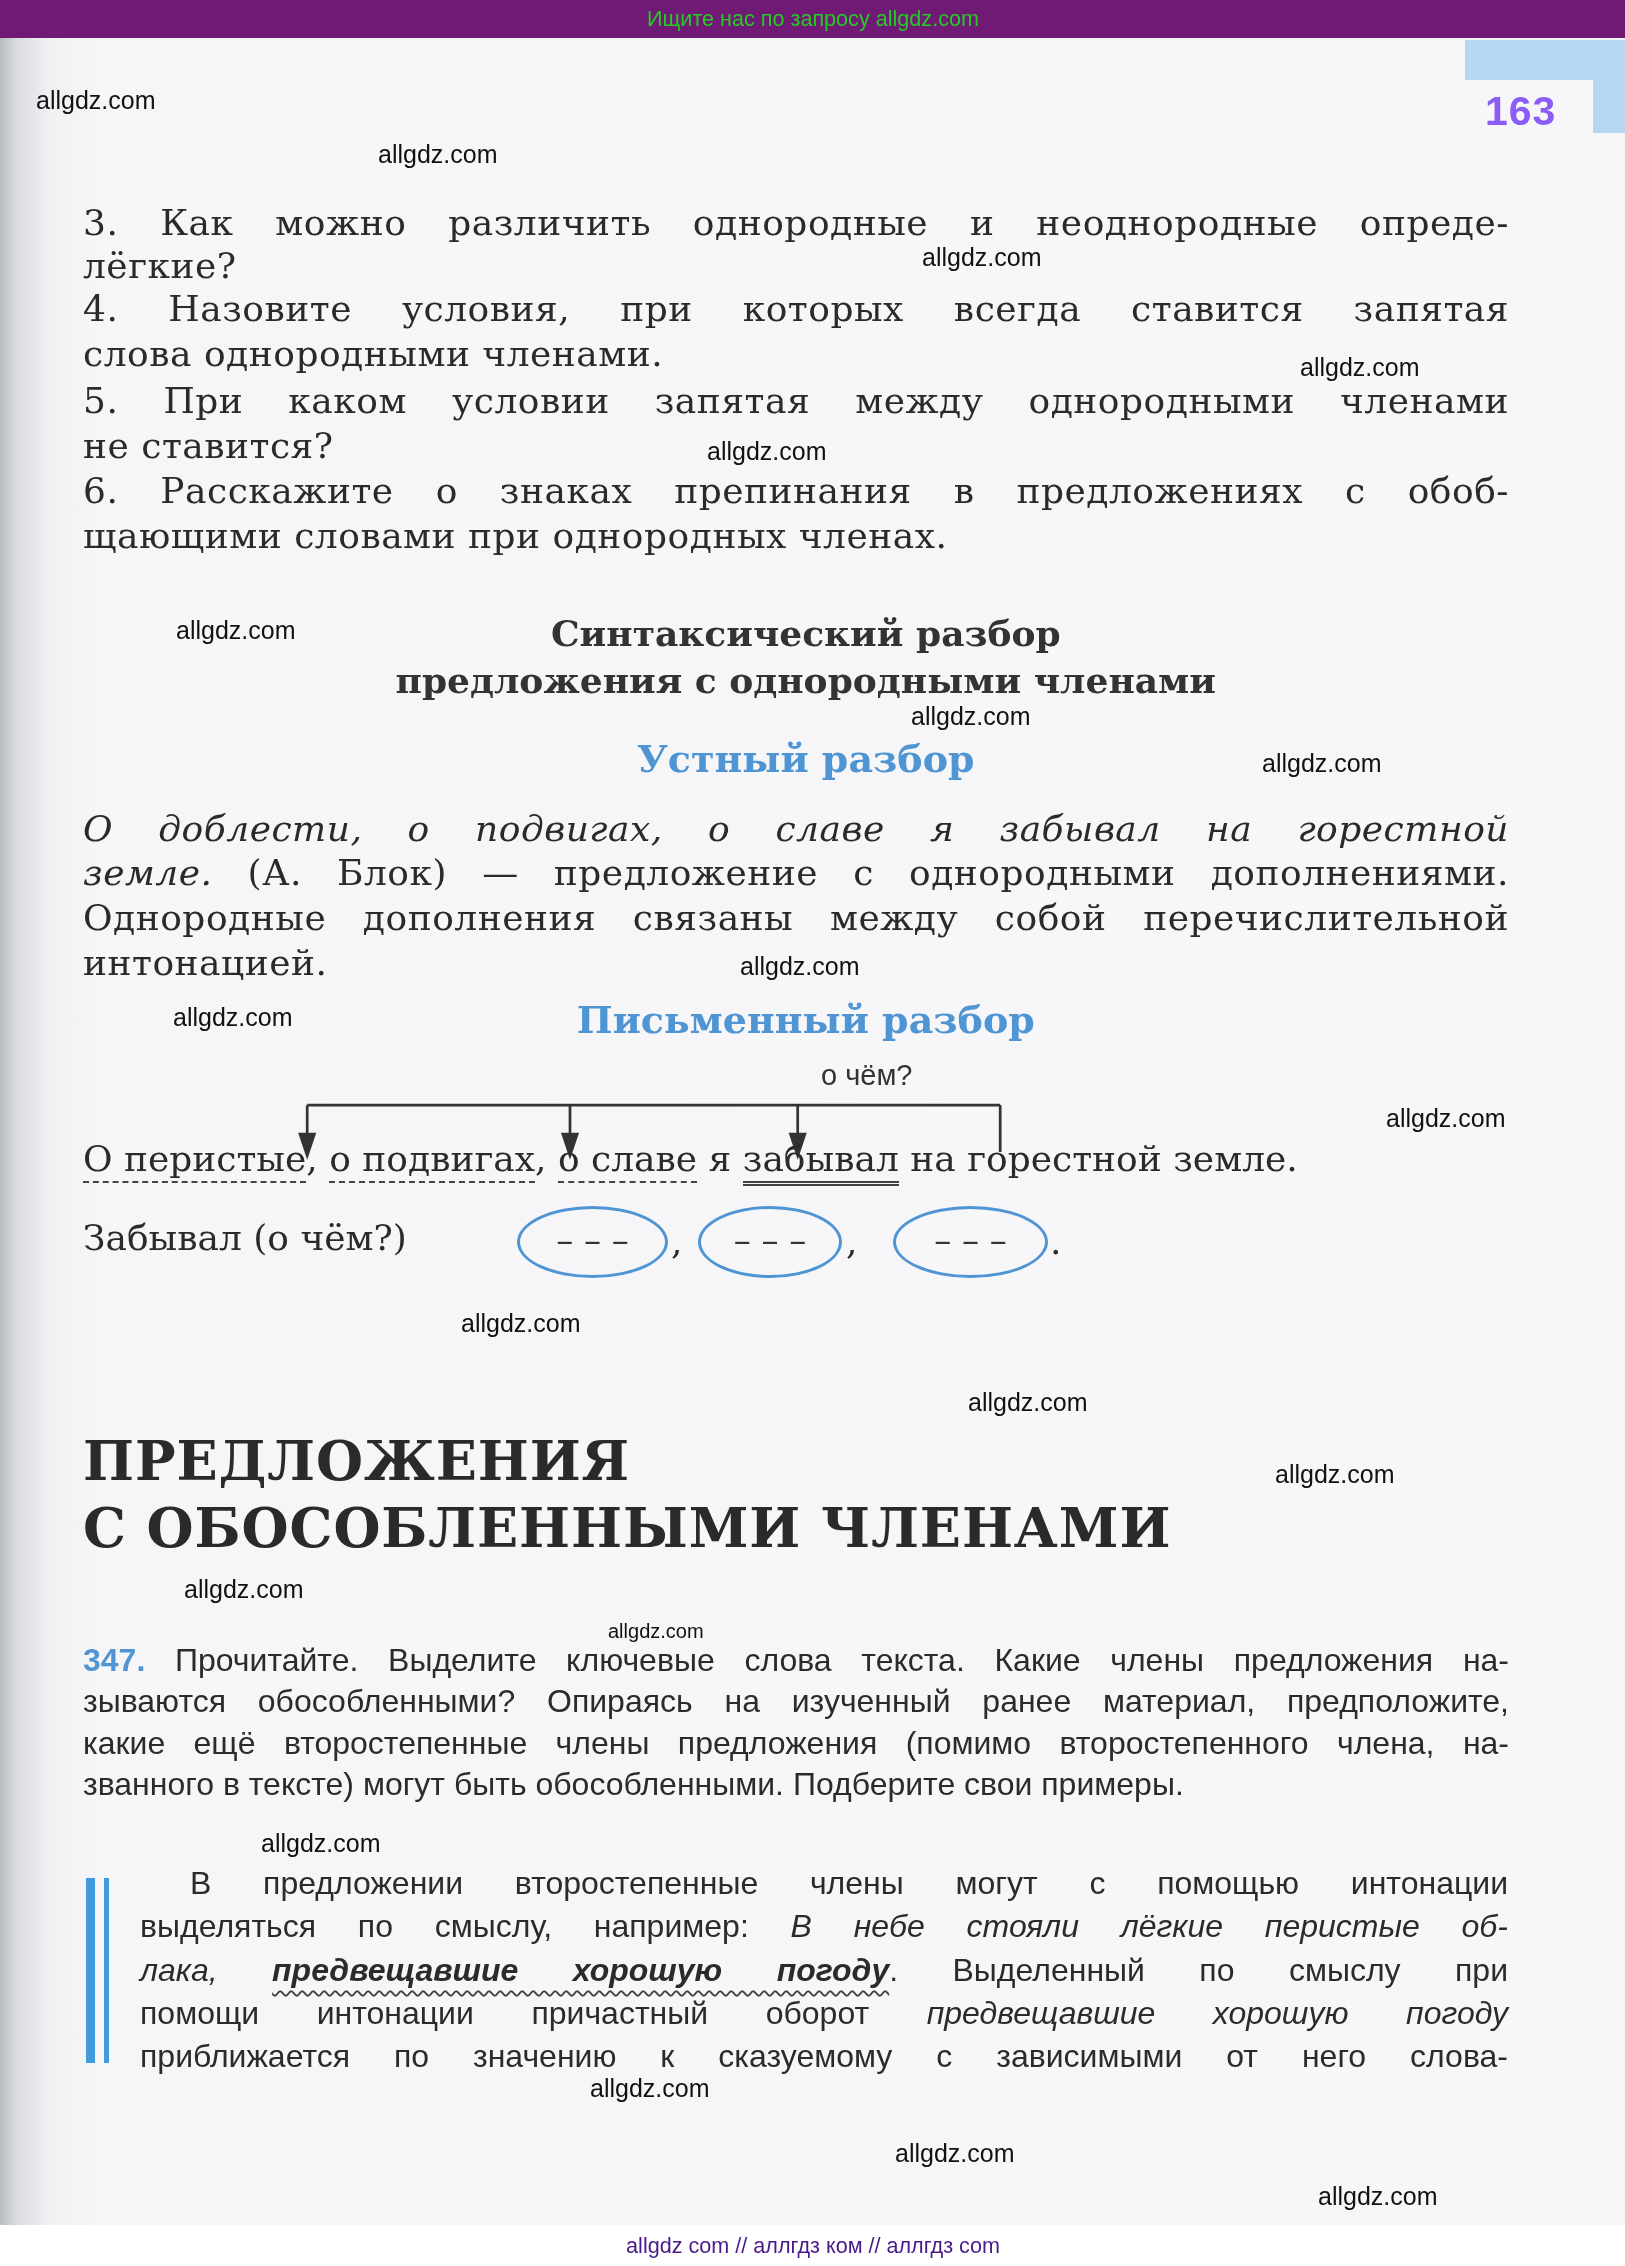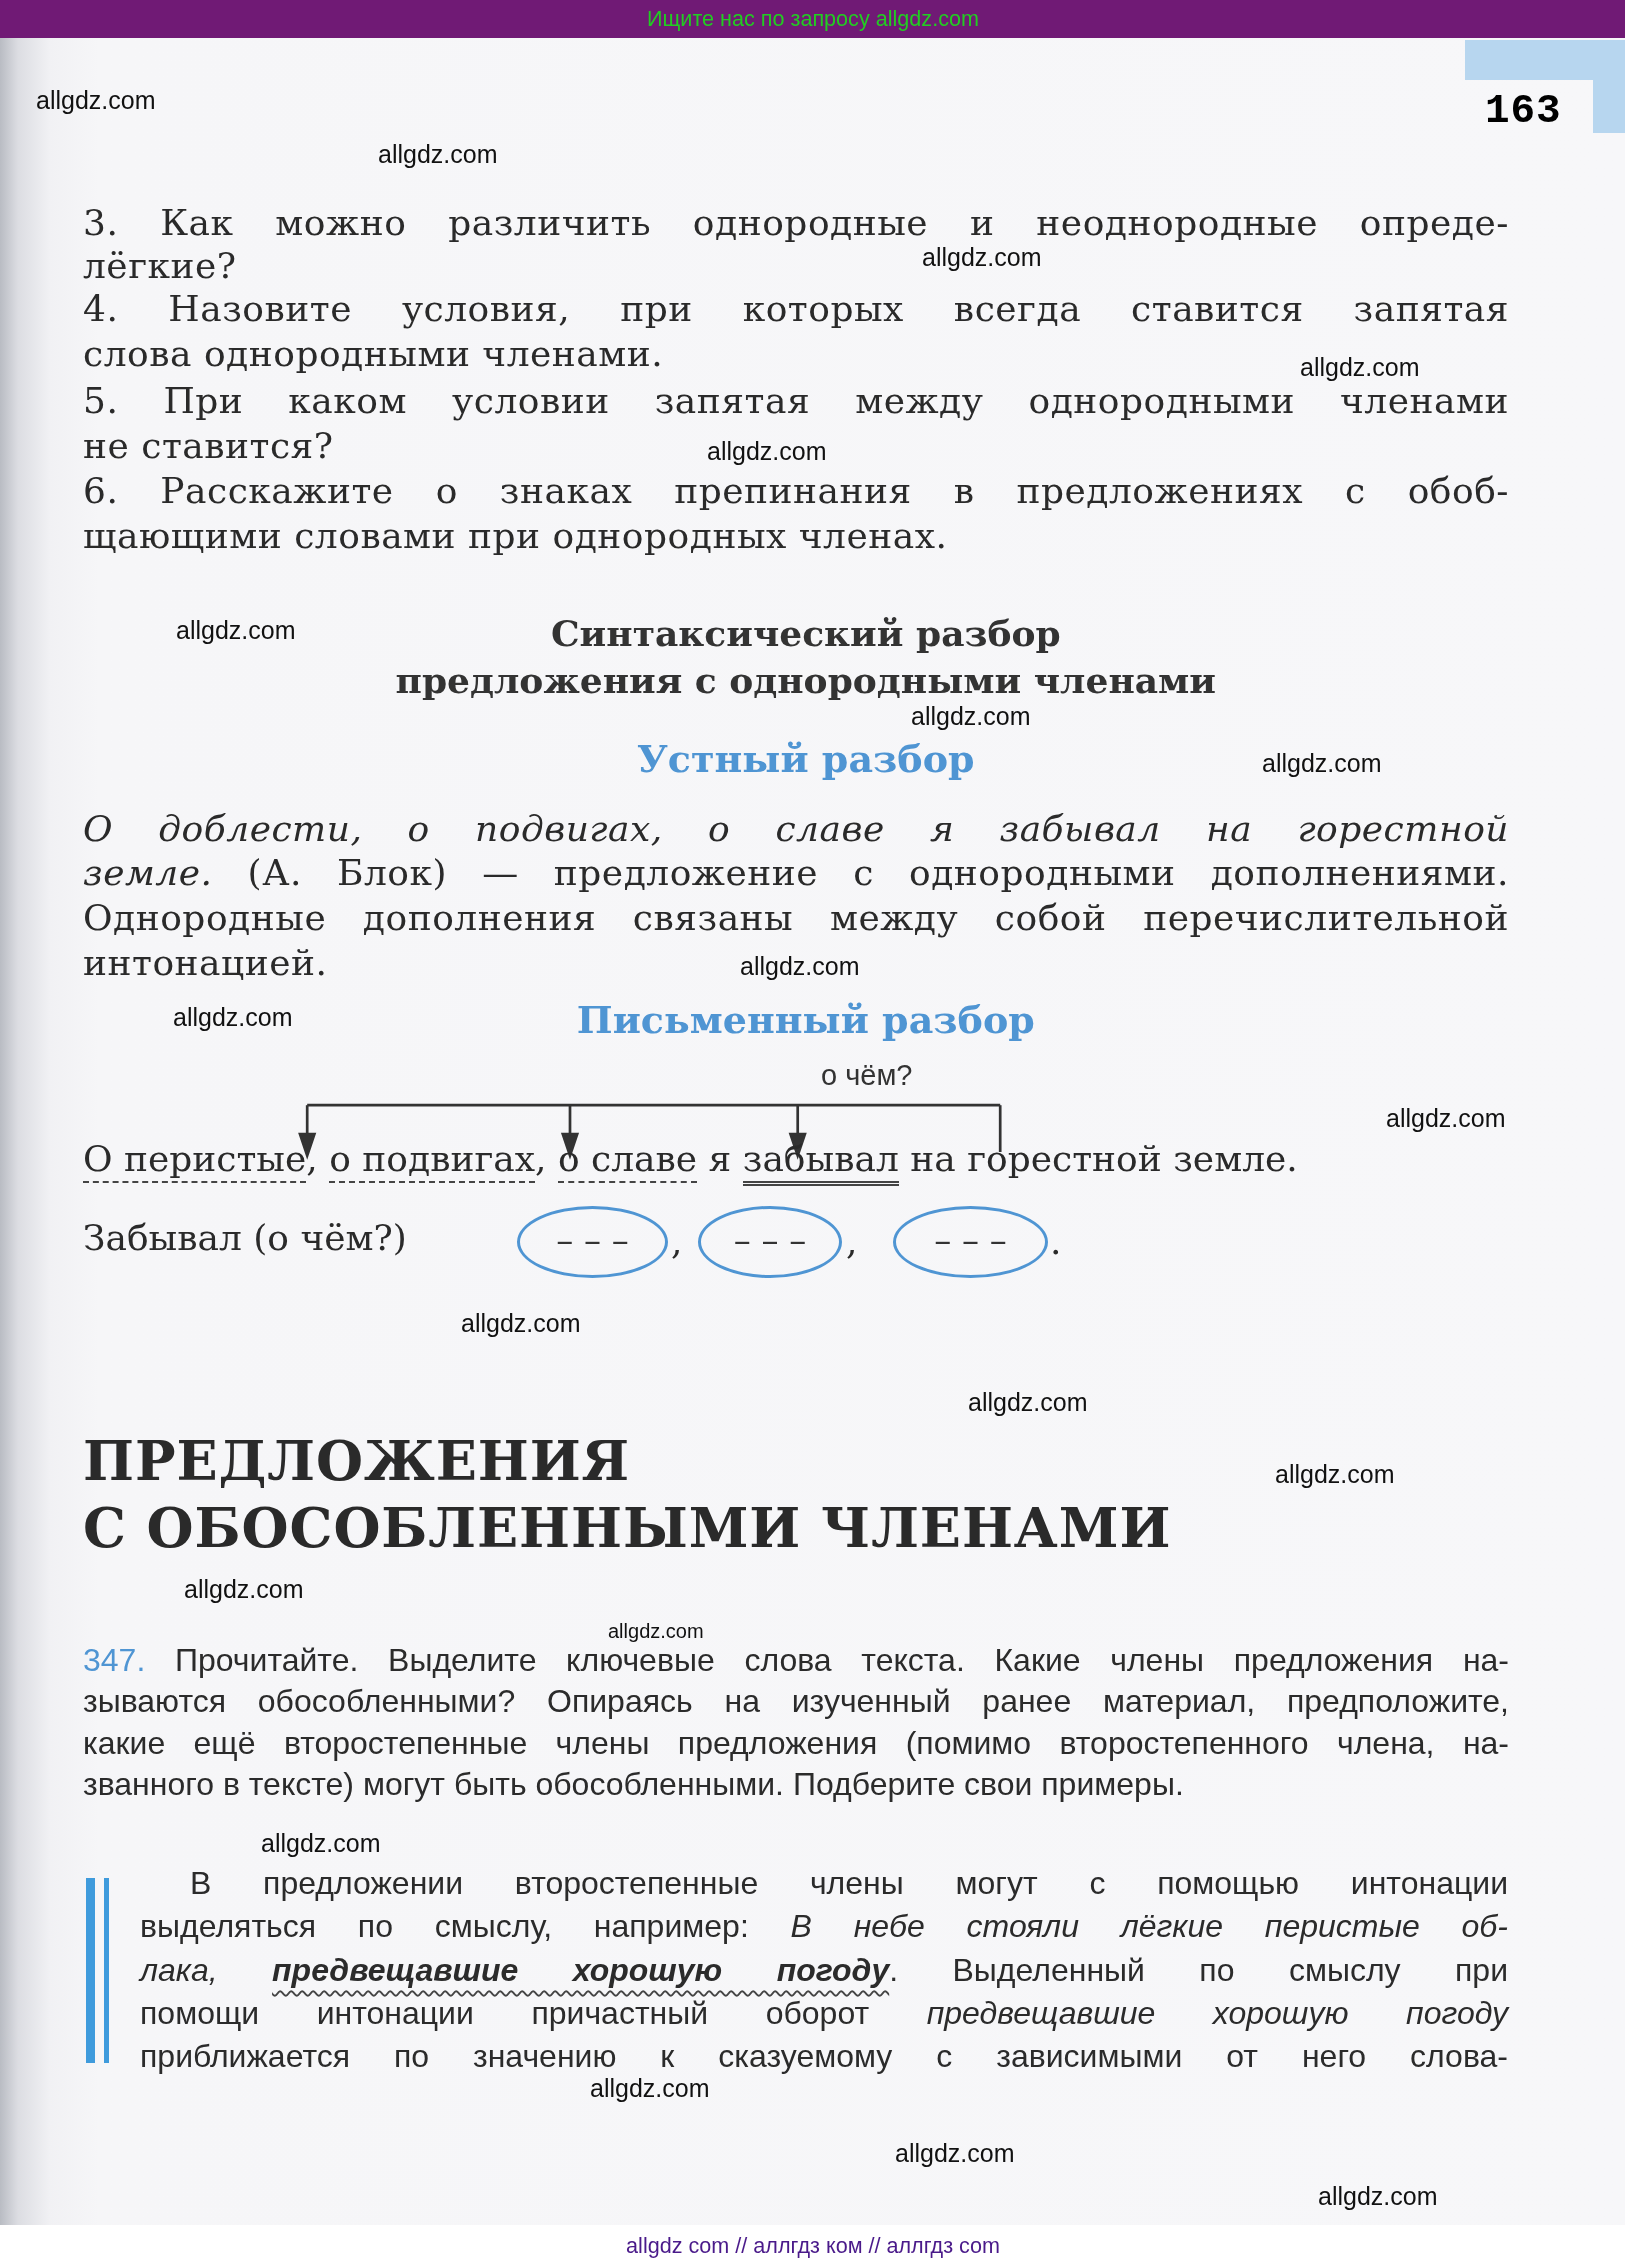--- a/index.html
+++ b/index.html
@@ -18,22 +18,22 @@
   }
   .bottom-banner {
     position: absolute; left: 0; top: 2225px; width: 1626px; height: 41px;
     background: #ffffff; text-align: center;
     font-family: "Liberation Sans", sans-serif; font-size: 21.6px; color: #4a1a8a;
     line-height: 41px;
   }
   .tab-blue-top { position: absolute; left: 1465px; top: 40px; width: 160px; height: 40px; background: #b7d6ef; }
   .tab-blue-side { position: absolute; left: 1593px; top: 79px; width: 32px; height: 54px; background: #b7d6ef; }
   .page-number {
-    position: absolute; left: 1485px; top: 88px; font-family: Liberation Mono, monospace;
-    font-weight: bold; font-size: 41px; color: #000000; letter-spacing: 0.9px;
+    position: absolute; left: 1485px; top: 88px; font-family: Liberation Sans, sans-serif;
+    font-weight: bold; font-size: 41px; color: #8b5cf6; letter-spacing: 0.9px;
   }
 
   .wm {
     position: absolute; font-family: "Liberation Sans", sans-serif; font-size: 25px; color: #111;
     white-space: nowrap;
   }
   .wm.small { font-size: 20px; }
 
   .line {
     position: absolute; left: 83px; width: 1426px; font-size: 36px; line-height: 45px;
@@ -53,21 +53,21 @@
     position: absolute; left: 83px; font-family: "DejaVu Serif", serif; font-weight: bold;
     font-size: 54px; color: #2a2a2a; white-space: nowrap; letter-spacing: 0.9px;
   }
 
   .sans-line {
     position: absolute; left: 83px; width: 1426px; font-family: "Liberation Sans", sans-serif;
     font-size: 32px; line-height: 41px; white-space: nowrap; text-align: justify; text-align-last: justify;
     color: #2b2b2b;
   }
   .sans-line.left { text-align-last: left; }
-  .ex-num { color: #4f95d3; font-weight: normal; }
+  .ex-num { color: #4f95d3; font-weight: bold; }
 
   .rule-bar-thick { position: absolute; left: 86px; top: 1878px; width: 9px; height: 185px; background: #3f9bdc; }
   .rule-bar-thin { position: absolute; left: 104px; top: 1878px; width: 4.5px; height: 185px; background: #3f9bdc; }
 
   .dash-u { border-bottom: 2.7px dashed #444; padding-bottom: 1.8px; }
   .double-u { border-bottom: 5.4px double #444; padding-bottom: 1.8px; }
   .wavy-u { text-decoration: underline wavy #444; text-decoration-thickness: 1.8px; text-underline-offset: 9px; }
 
   .scheme-svg { position: absolute; left: 0; top: 0; }
   .oval {

